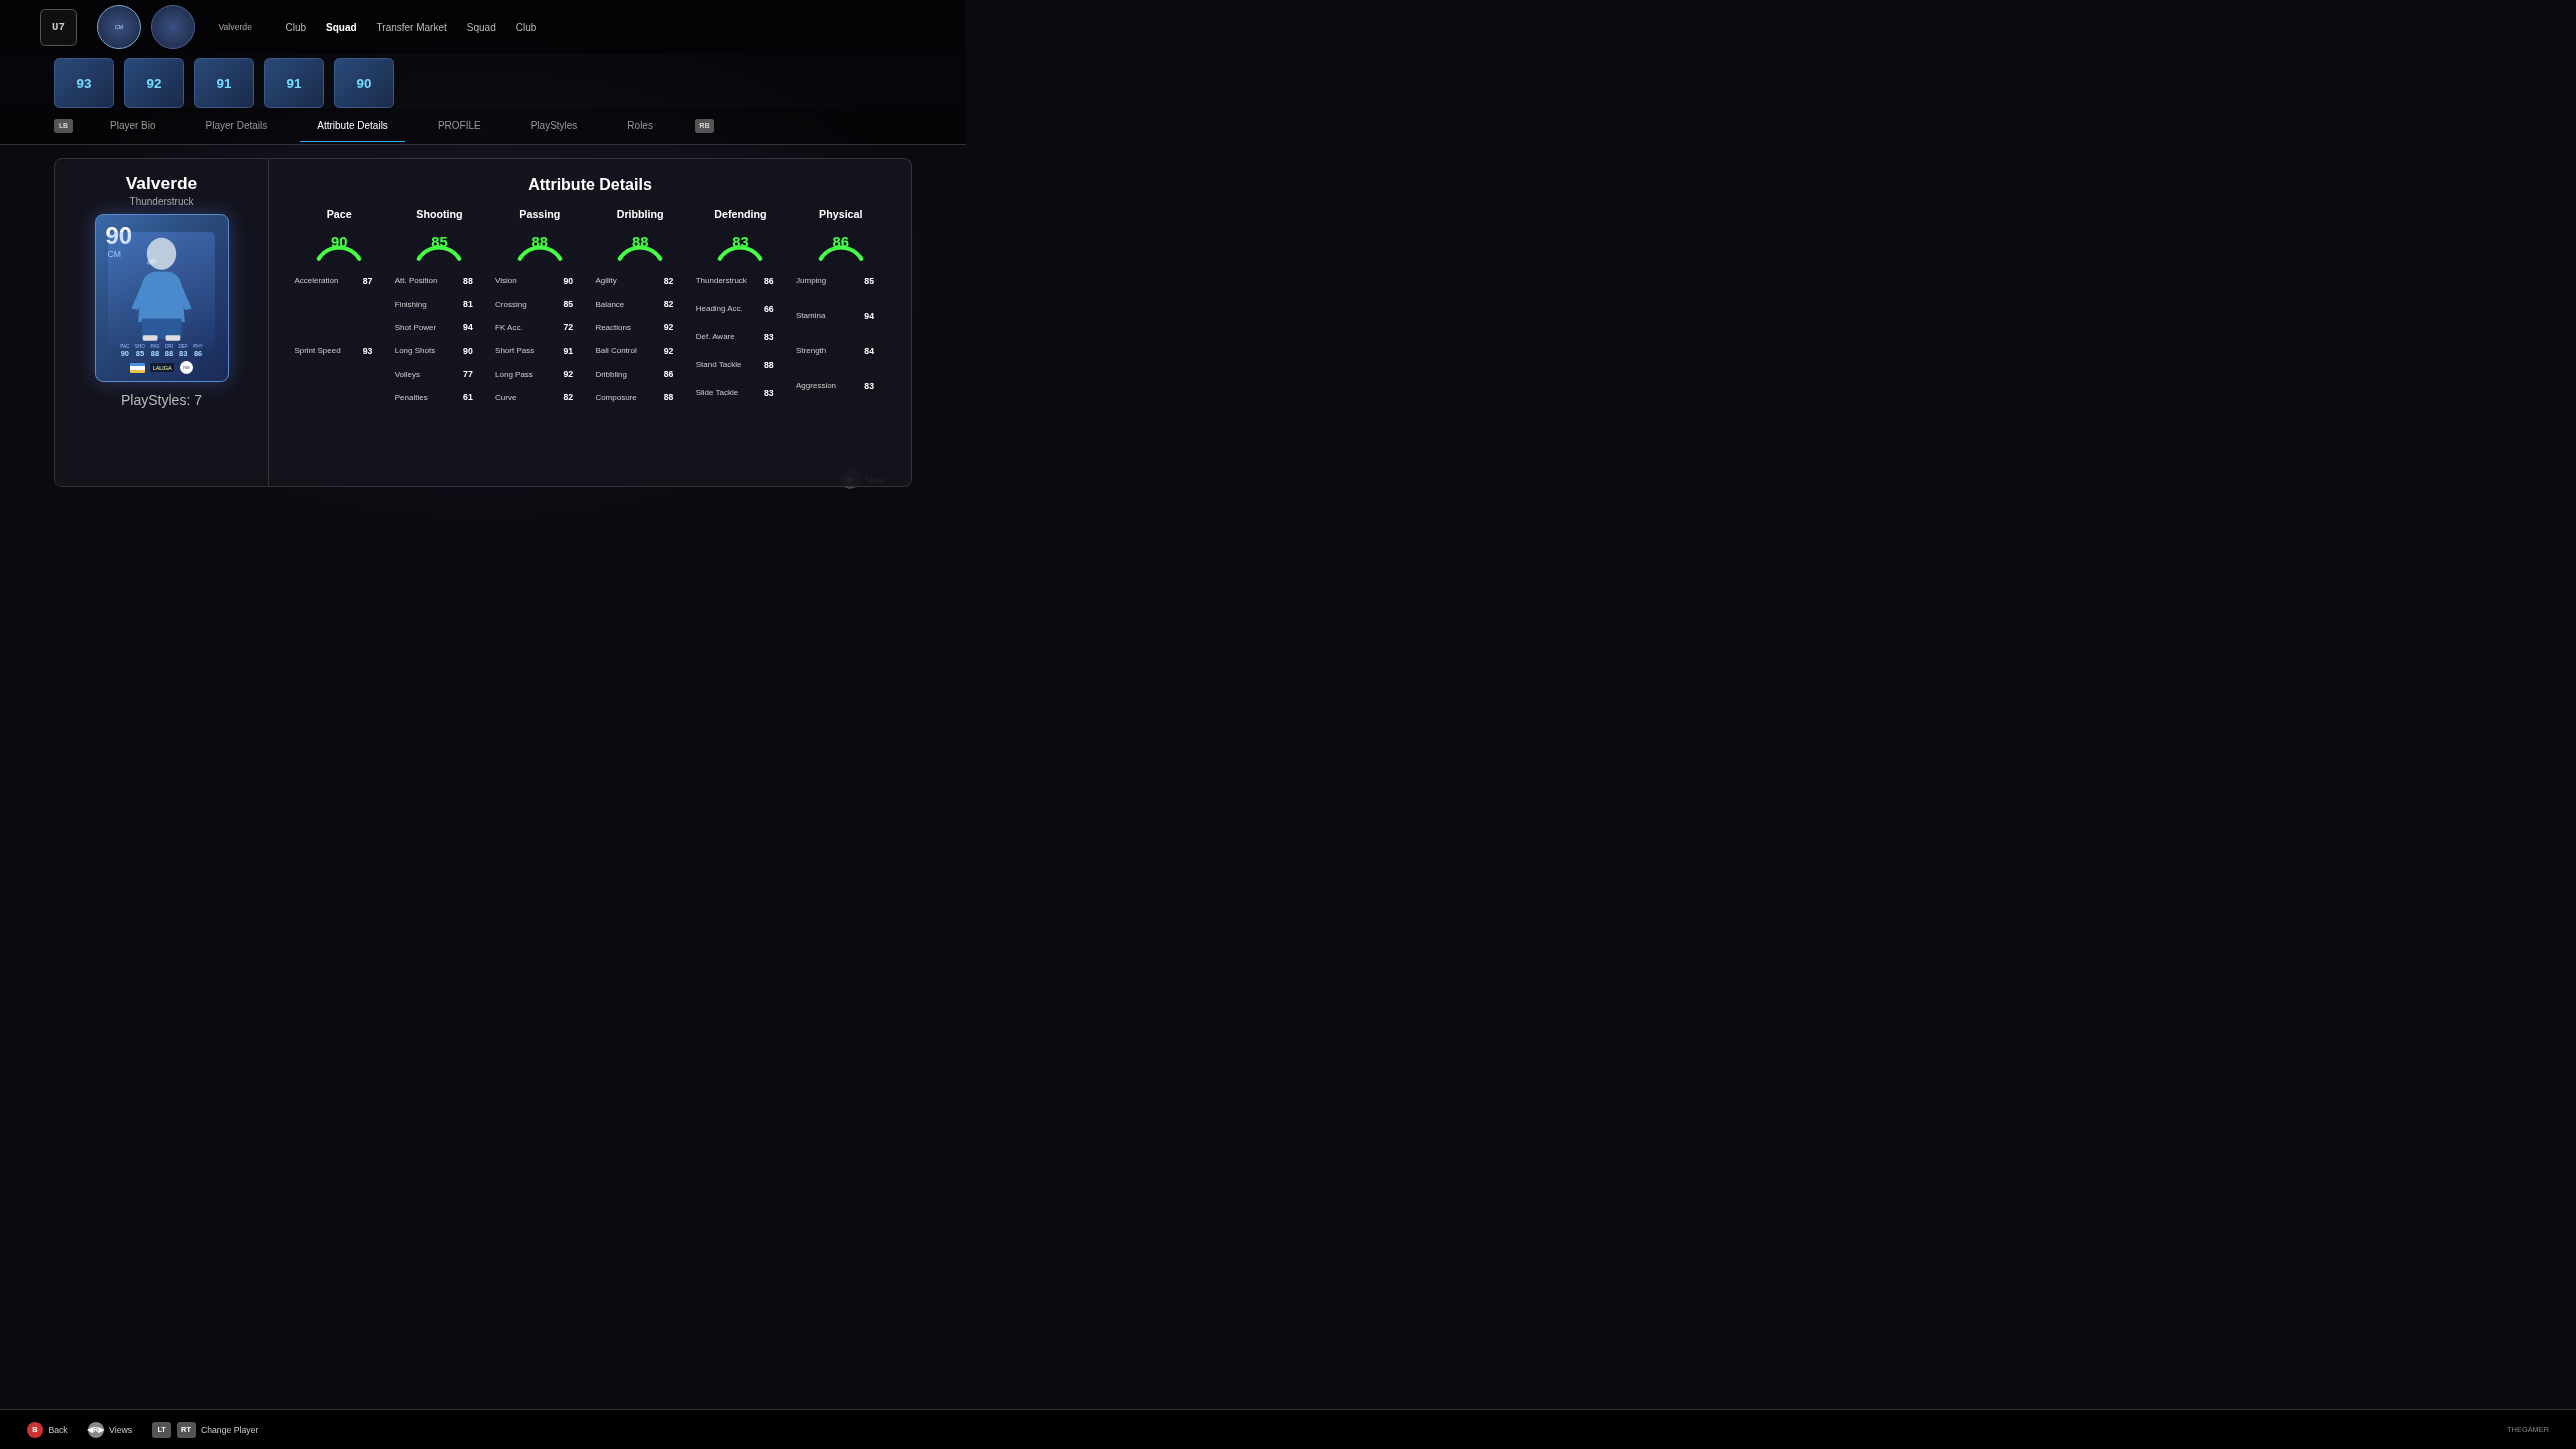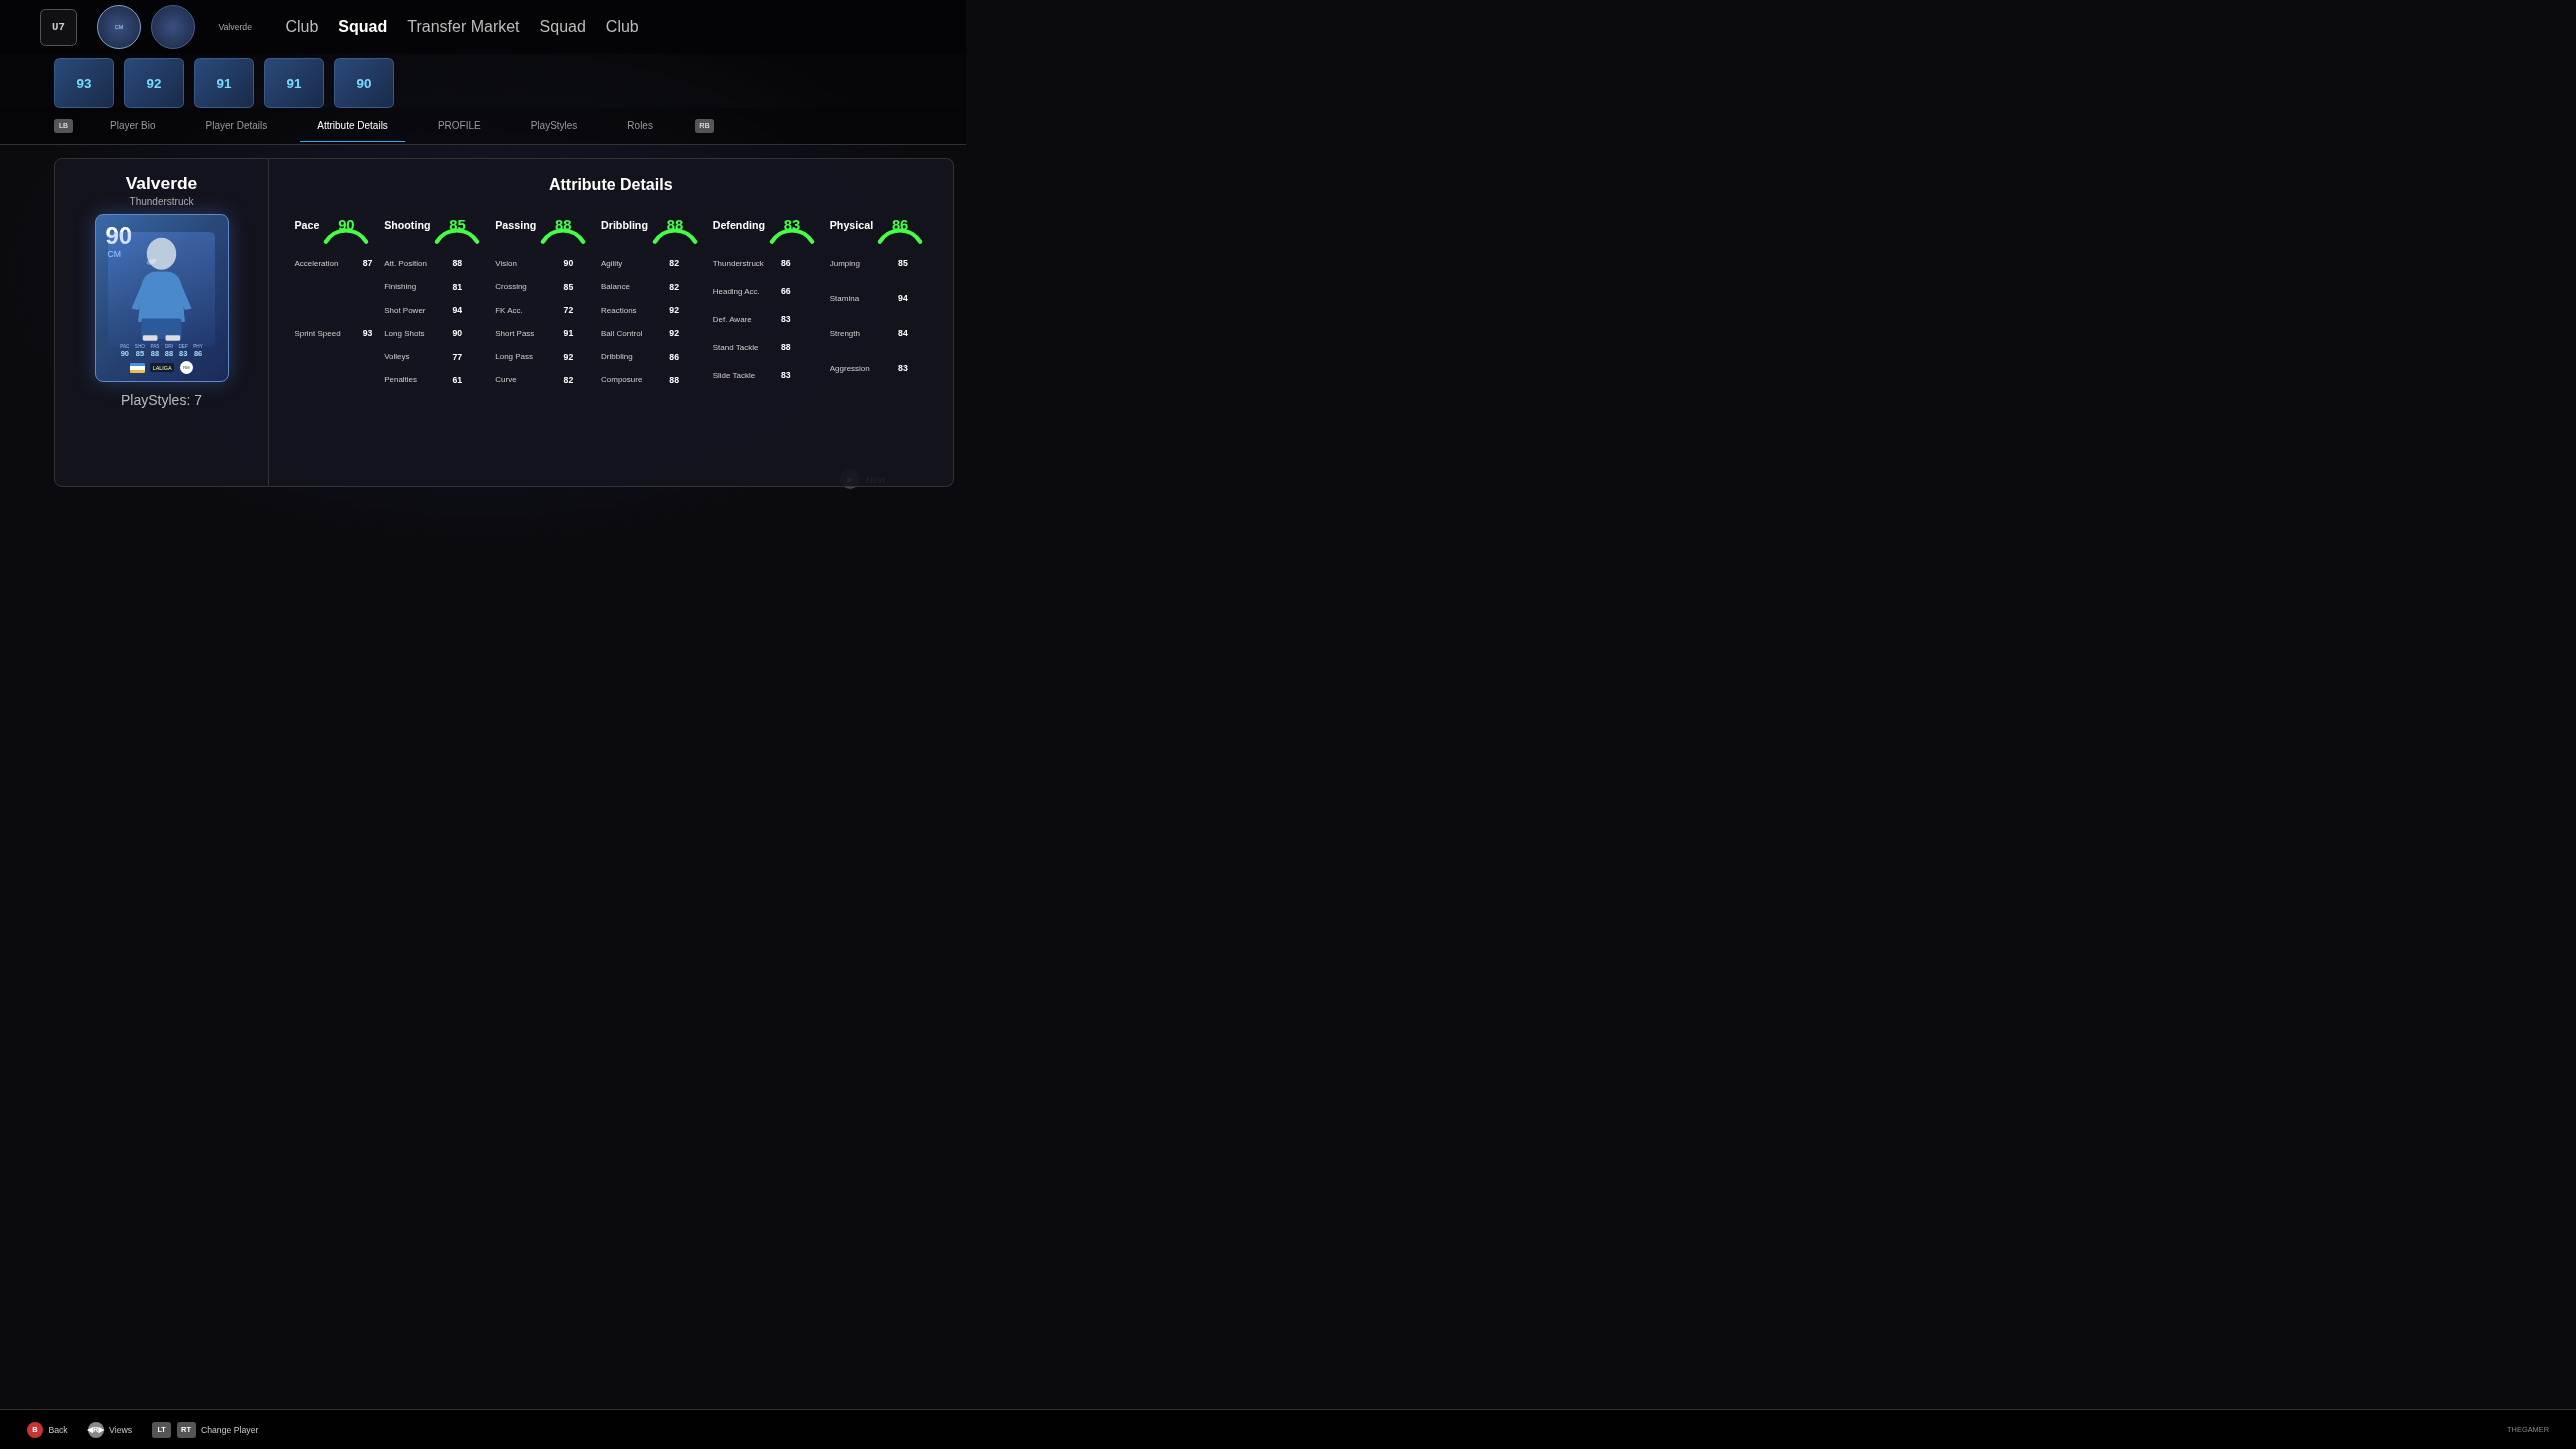--- a/index.html
+++ b/index.html
@@ -72,21 +72,21 @@
     }
 
     .nav-menu {
       display: flex;
       gap: 20px;
       margin-left: 13.4px;
     }
 
     .nav-menu-item {
       color: #bbb;
-      font-size: 16px;
+      font-size: 10px;
       cursor: pointer;
     }
 
     .nav-menu-item.active {
       color: #fff;
       font-weight: bold;
     }
 
     
     .cards-strip {
@@ -344,21 +344,21 @@
     .attr-col {
       flex: 1;
       display: flex;
       flex-direction: column;
       align-items: center;
       padding: 0 5.4px;
     }
 
     .cat-header {
       display: flex;
-      flex-direction: row;
+      flex-direction: column;
       align-items: center;
       margin-bottom: 10px;
     }
 
     .cat-name {
       font-size: 10.7px;
       font-weight: bold;
       color: #fff;
       margin-bottom: 5.4px;
     }

